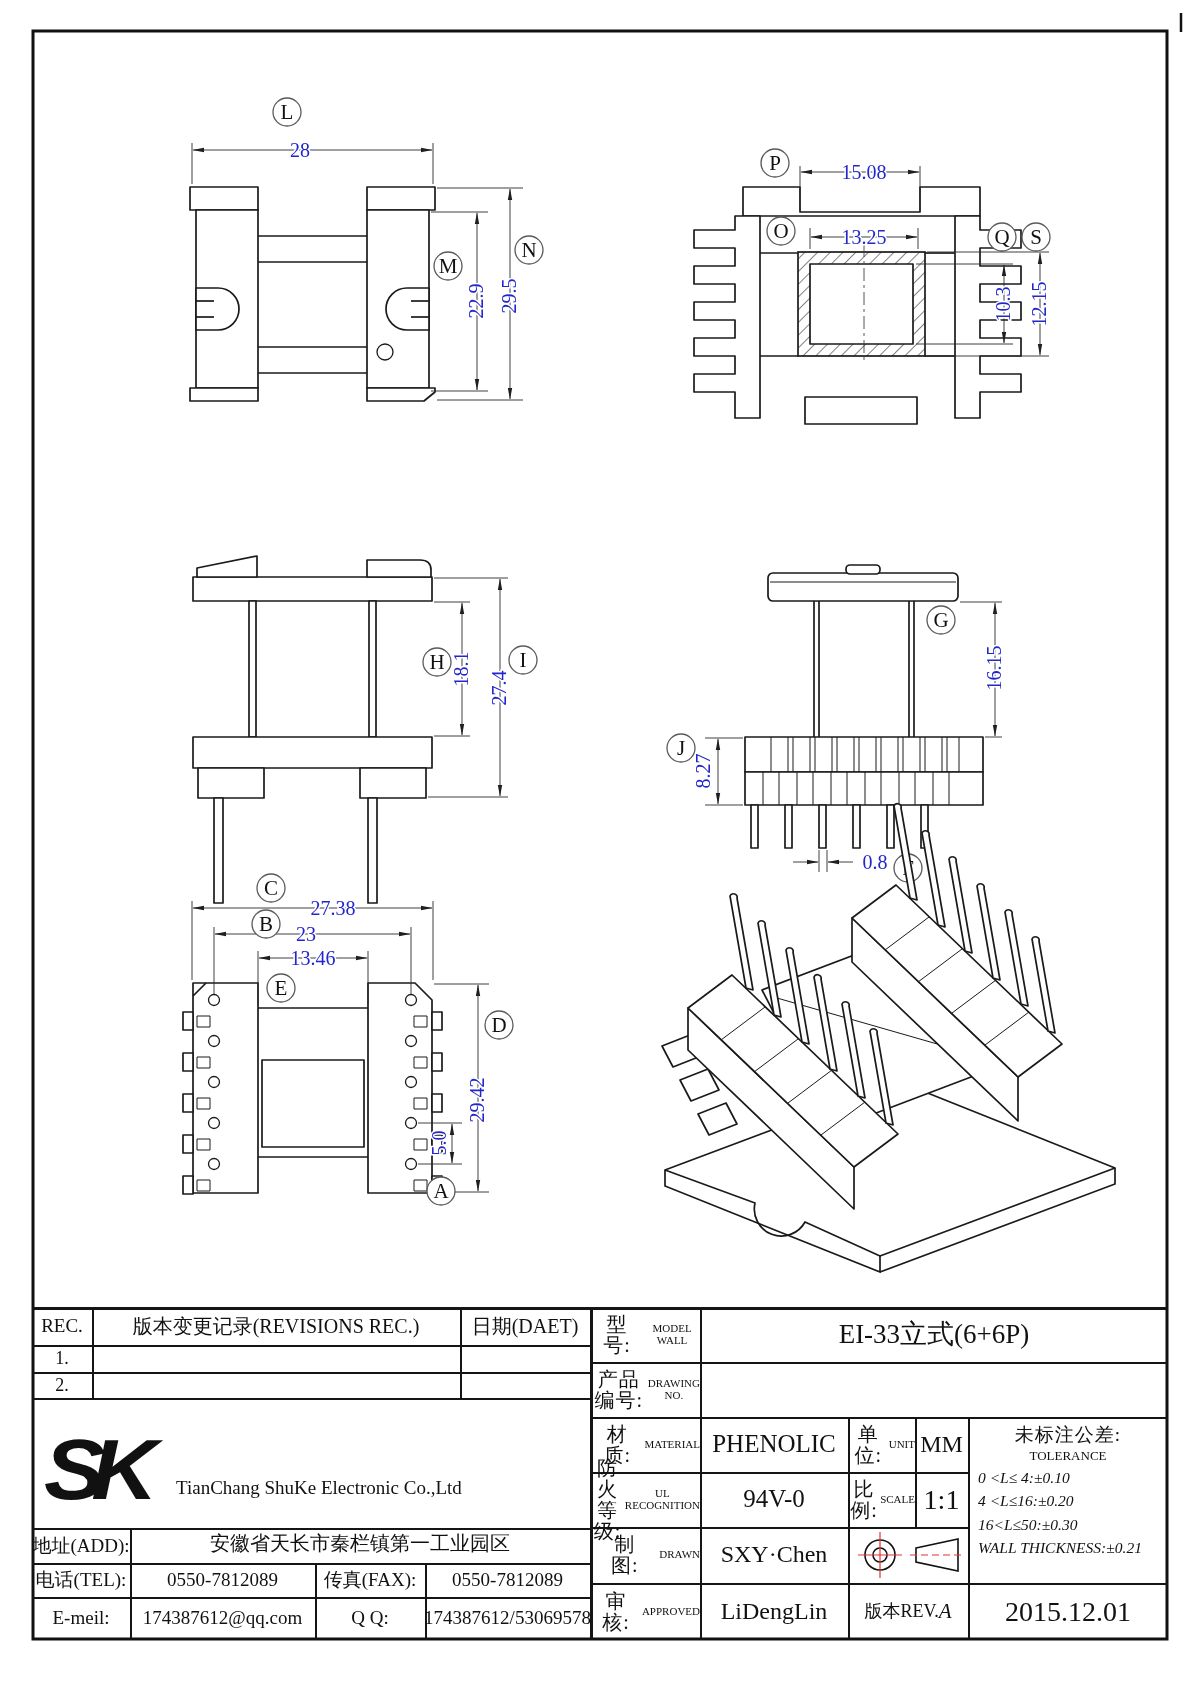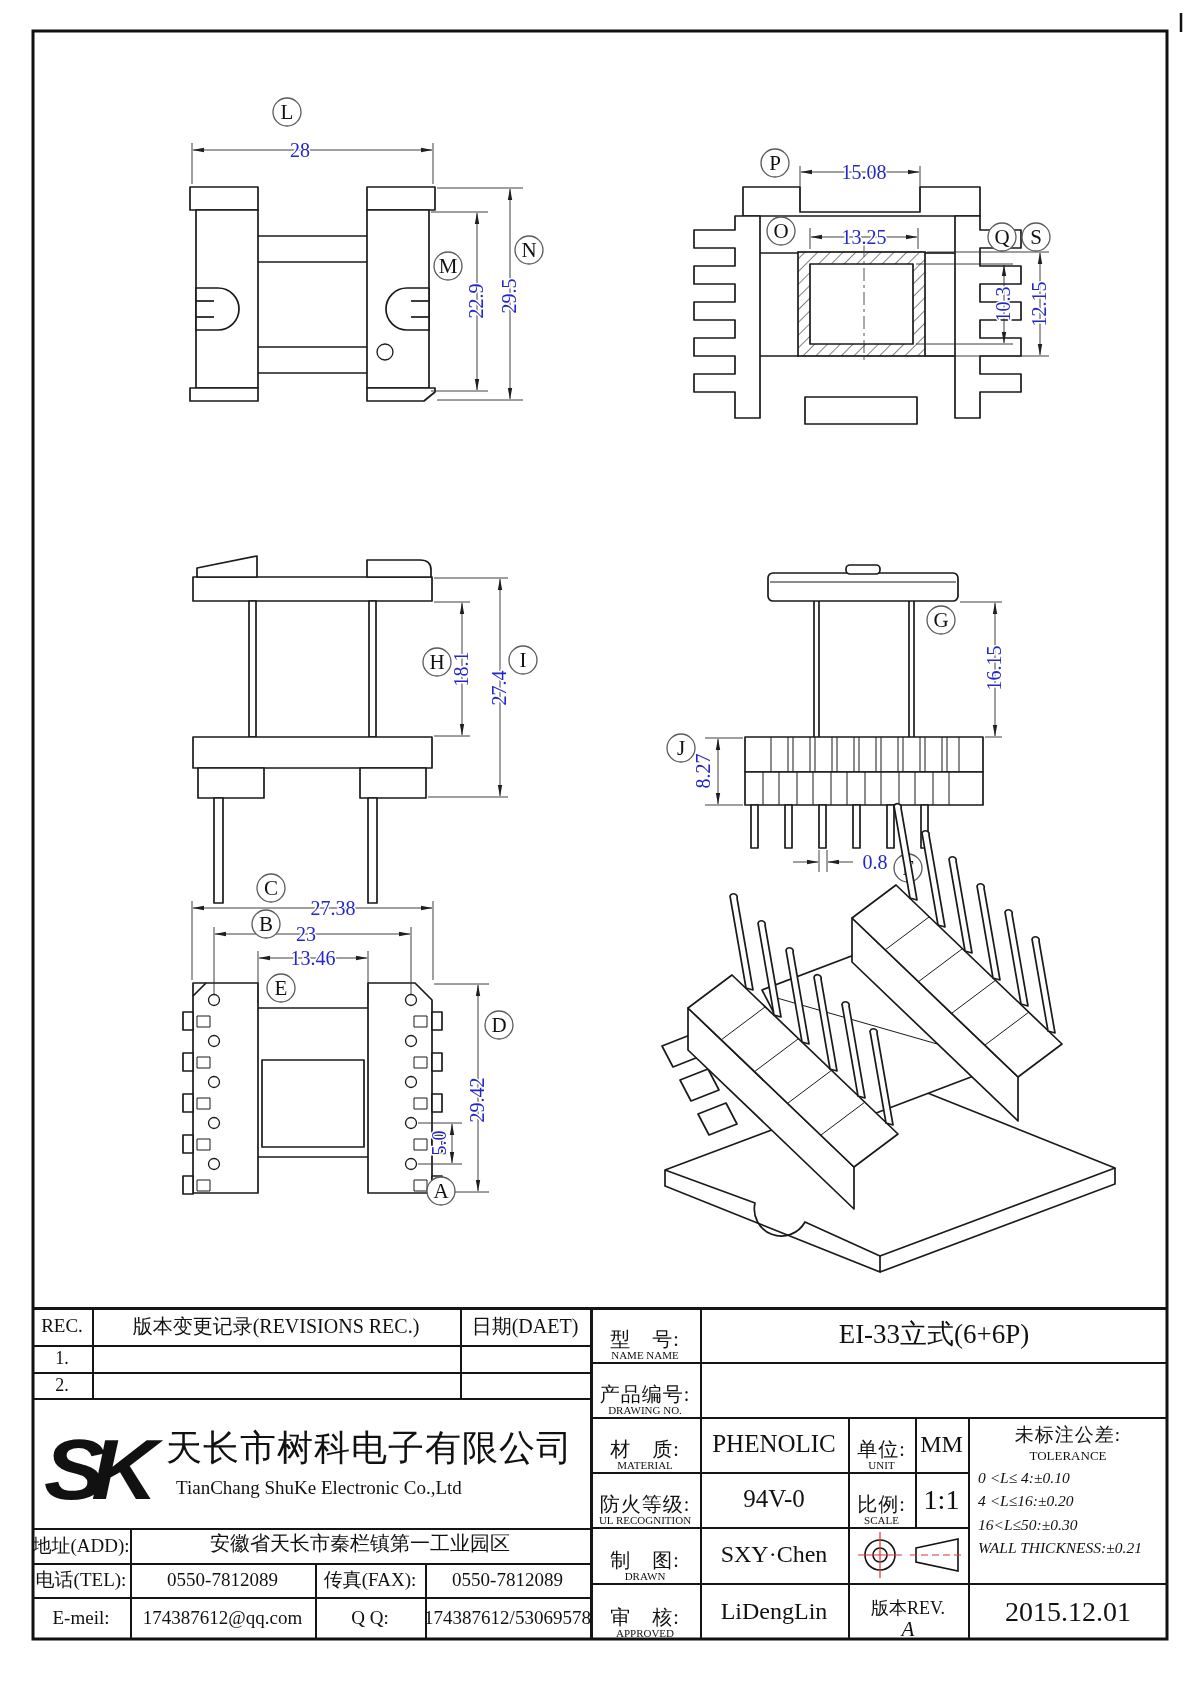--- a/index.html
+++ b/index.html
@@ -15,21 +15,21 @@
   .dim{fill:none;stroke:#2a2a2a;stroke-width:0.9;marker-start:url(#ar);marker-end:url(#ar);}
   .dime{fill:none;stroke:#2a2a2a;stroke-width:0.9;marker-end:url(#ar);}
   .dims{fill:none;stroke:#2a2a2a;stroke-width:0.9;marker-start:url(#ar);}
   .cl{fill:none;stroke:#444;stroke-width:0.9;stroke-dasharray:13 4 3 4;}
   .dt{fill:#2326cd;font:20px "Liberation Serif",serif;paint-order:stroke;stroke:#fff;stroke-width:3px;}
   .balloon circle{fill:#fff;stroke:#5a5a5a;stroke-width:1.3;}
   .balloon text{fill:#111;font:21px "Liberation Serif",serif;text-anchor:middle;}
   
   .gl{position:absolute;background:#151515;}
   .cell{position:absolute;display:flex;align-items:center;justify-content:center;text-align:center;line-height:1.05;}
-  .cell.col{flex-direction:column;justify-content:flex-end;}
+  .cell.col{flex-direction:row;}
   .f18{font-size:18px;} .f19{font-size:19px;} .f20{font-size:20px;}
   .f24{font-size:24px;} .f25{font-size:25px;} .f27{font-size:27px;} .f28{font-size:28px;}
   .lab-cn{font-size:20px;letter-spacing:1px;} .lab-en{font-size:11px;letter-spacing:0px;}
   .logo{position:absolute;font-weight:bold;font-style:italic;font-size:92px;letter-spacing:-14px;
         font-family:"Liberation Sans",sans-serif;transform:scaleY(.92);}
   .cn-name{position:absolute;font-size:36px;letter-spacing:1px;white-space:nowrap;}
   .en-name{position:absolute;font-size:19px;white-space:nowrap;text-align:right;}
   .tol{position:absolute;padding:5px 10px;box-sizing:border-box;}
   .tol .t1{font-size:19px;text-align:center;letter-spacing:1px;}
   .tol .t2{font-size:13px;text-align:center;margin-bottom:2px;}
@@ -347,37 +347,36 @@
 <div class="gl" style="left:915px;top:1417px;width:1.8px;height:110px"></div>
 <div class="gl" style="left:968px;top:1417px;width:1.8px;height:223px"></div>
 
 <div class="cell f19" style="left:32px;top:1307px;width:60px;height:38px">REC.</div>
 <div class="cell f20" style="left:92px;top:1307px;width:368px;height:38px">版本变更记录(REVISIONS REC.)</div>
 <div class="cell f20" style="left:460px;top:1307px;width:130px;height:38px">日期(DAET)</div>
 <div class="cell f18" style="left:32px;top:1345px;width:60px;height:27px">1.</div>
 <div class="cell f18" style="left:32px;top:1372px;width:60px;height:26px">2.</div>
 
 <div class="logo" style="left:44px;top:1418px;">SK</div>
-<div class="cn-name" style="left:166px;top:1424px;">天长市树科电子有限公司</div>
 <div class="en-name" style="left:176px;top:1477px;">TianChang ShuKe Electronic Co.,Ltd</div>
 
 <div class="cell f19" style="left:32px;top:1528px;width:98px;height:35px">地址(ADD):</div>
 <div class="cell f20" style="left:130px;top:1528px;width:460px;height:30px">安徽省天长市秦栏镇第一工业园区</div>
 <div class="cell f19" style="left:32px;top:1563px;width:98px;height:34px">电话(TEL):</div>
 <div class="cell f19" style="left:130px;top:1563px;width:185px;height:34px">0550-7812089</div>
 <div class="cell f19" style="left:315px;top:1563px;width:110px;height:34px">传真(FAX):</div>
 <div class="cell f19" style="left:425px;top:1563px;width:165px;height:34px">0550-7812089</div>
 <div class="cell f19" style="left:32px;top:1597px;width:98px;height:41px">E-meil:</div>
 <div class="cell f19" style="left:130px;top:1597px;width:185px;height:41px">174387612@qq.com</div>
 <div class="cell f19" style="left:315px;top:1597px;width:110px;height:41px">Q Q:</div>
 <div class="cell f19" style="left:425px;top:1597px;width:165px;height:41px">174387612/53069578</div>
 
 <div class="cell col" style="left:590px;top:1307px;width:110px;height:55px">
   <span class="lab-cn">型　号:</span>
-  <span class="lab-en">NAME NAME</span>
+  <span class="lab-en">MODEL WALL</span>
 </div>
 <div class="cell f27" style="left:700px;top:1307px;width:468px;height:55px">EI-33立式(6+6P)</div>
 <div class="cell col" style="left:590px;top:1362px;width:110px;height:55px">
   <span class="lab-cn">产品编号:</span>
   <span class="lab-en">DRAWING NO.</span>
 </div>
 <div class="cell f27" style="left:700px;top:1362px;width:468px;height:55px"></div>
 <div class="cell col" style="left:590px;top:1417px;width:110px;height:55px">
   <span class="lab-cn">材　质:</span>
   <span class="lab-en">MATERIAL</span>

